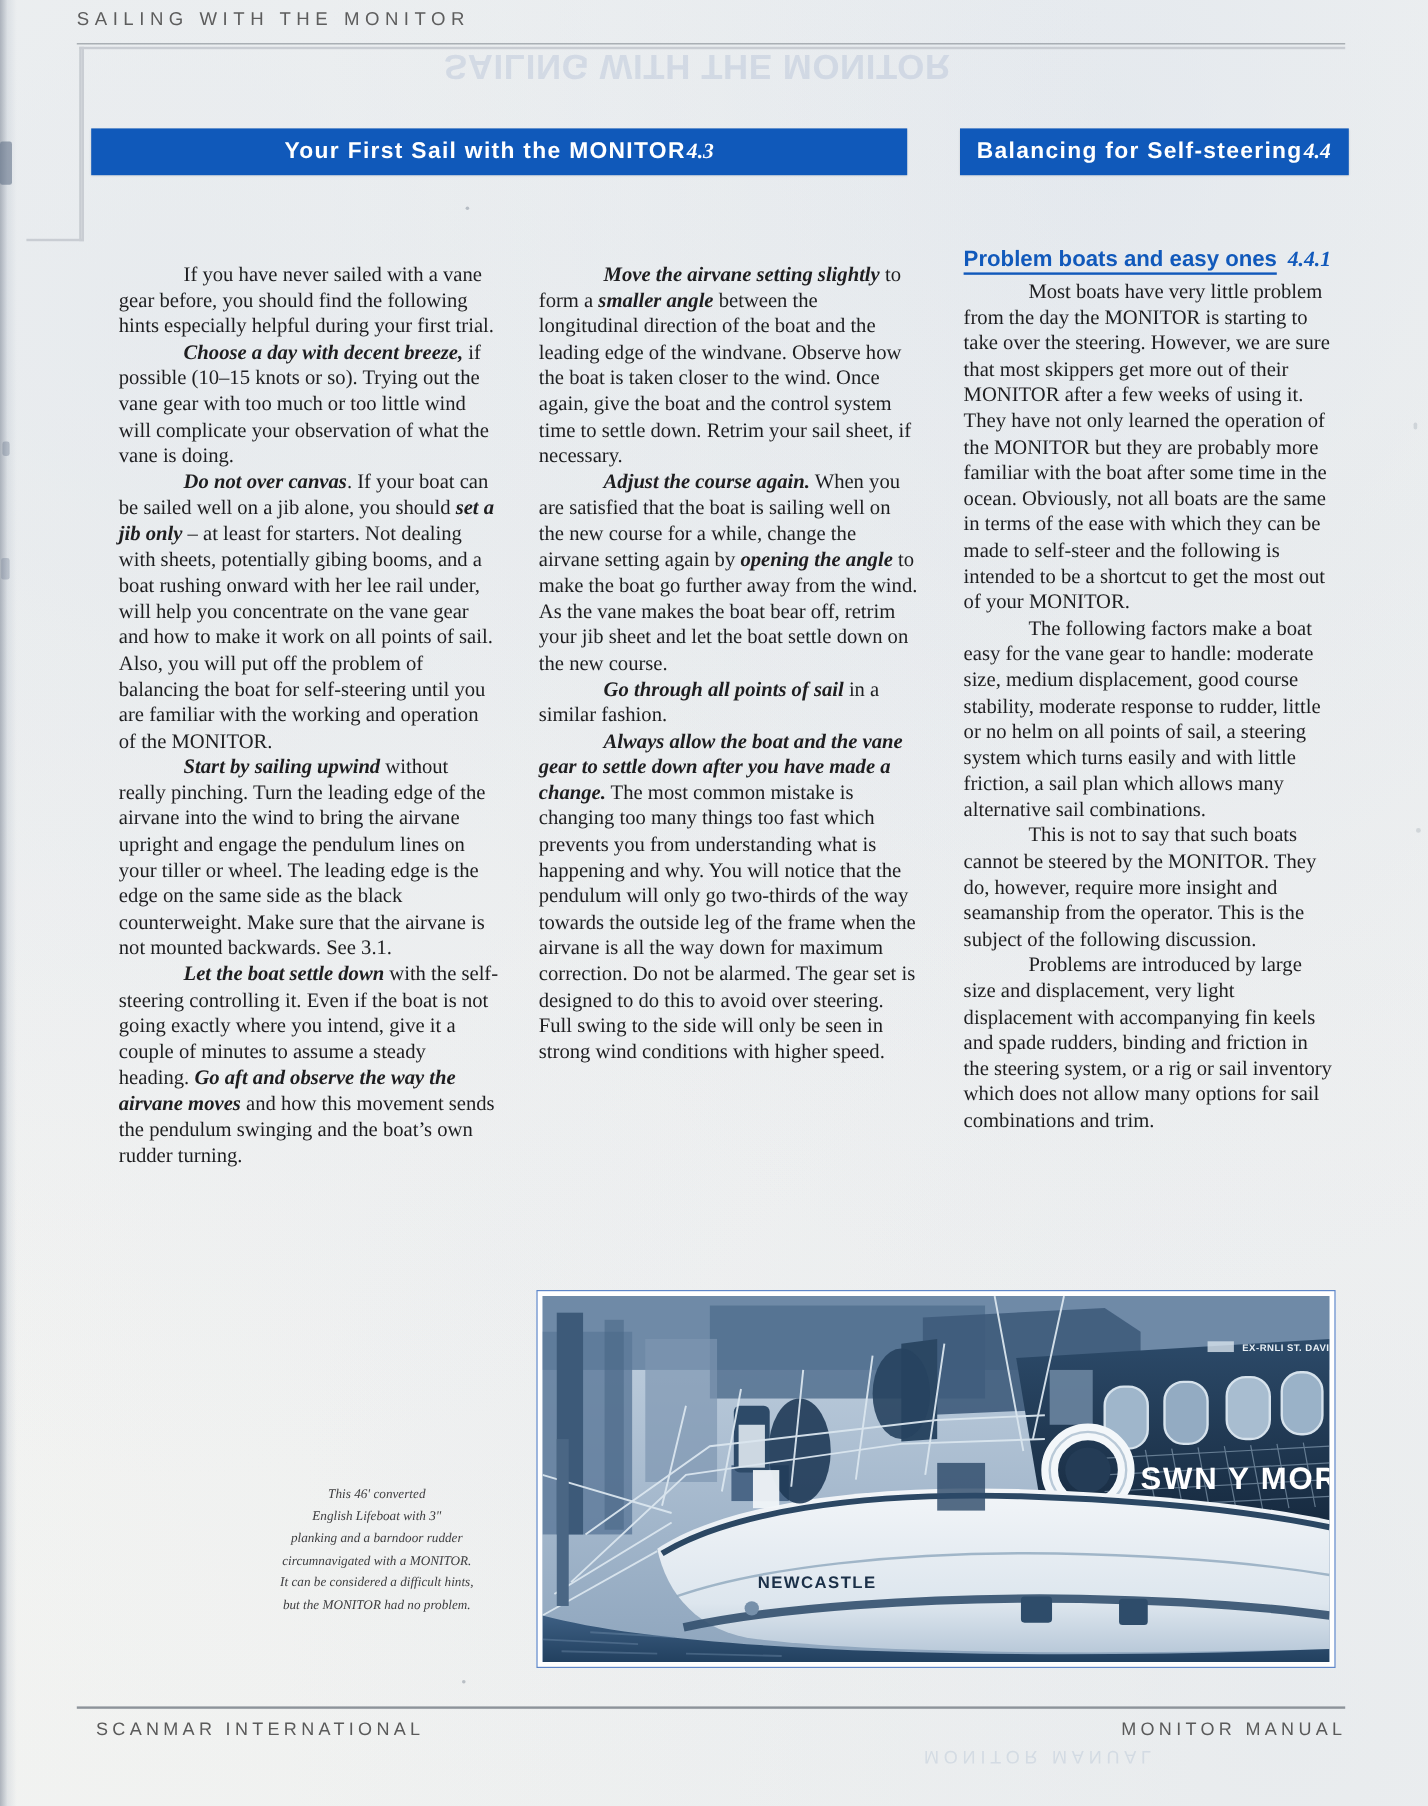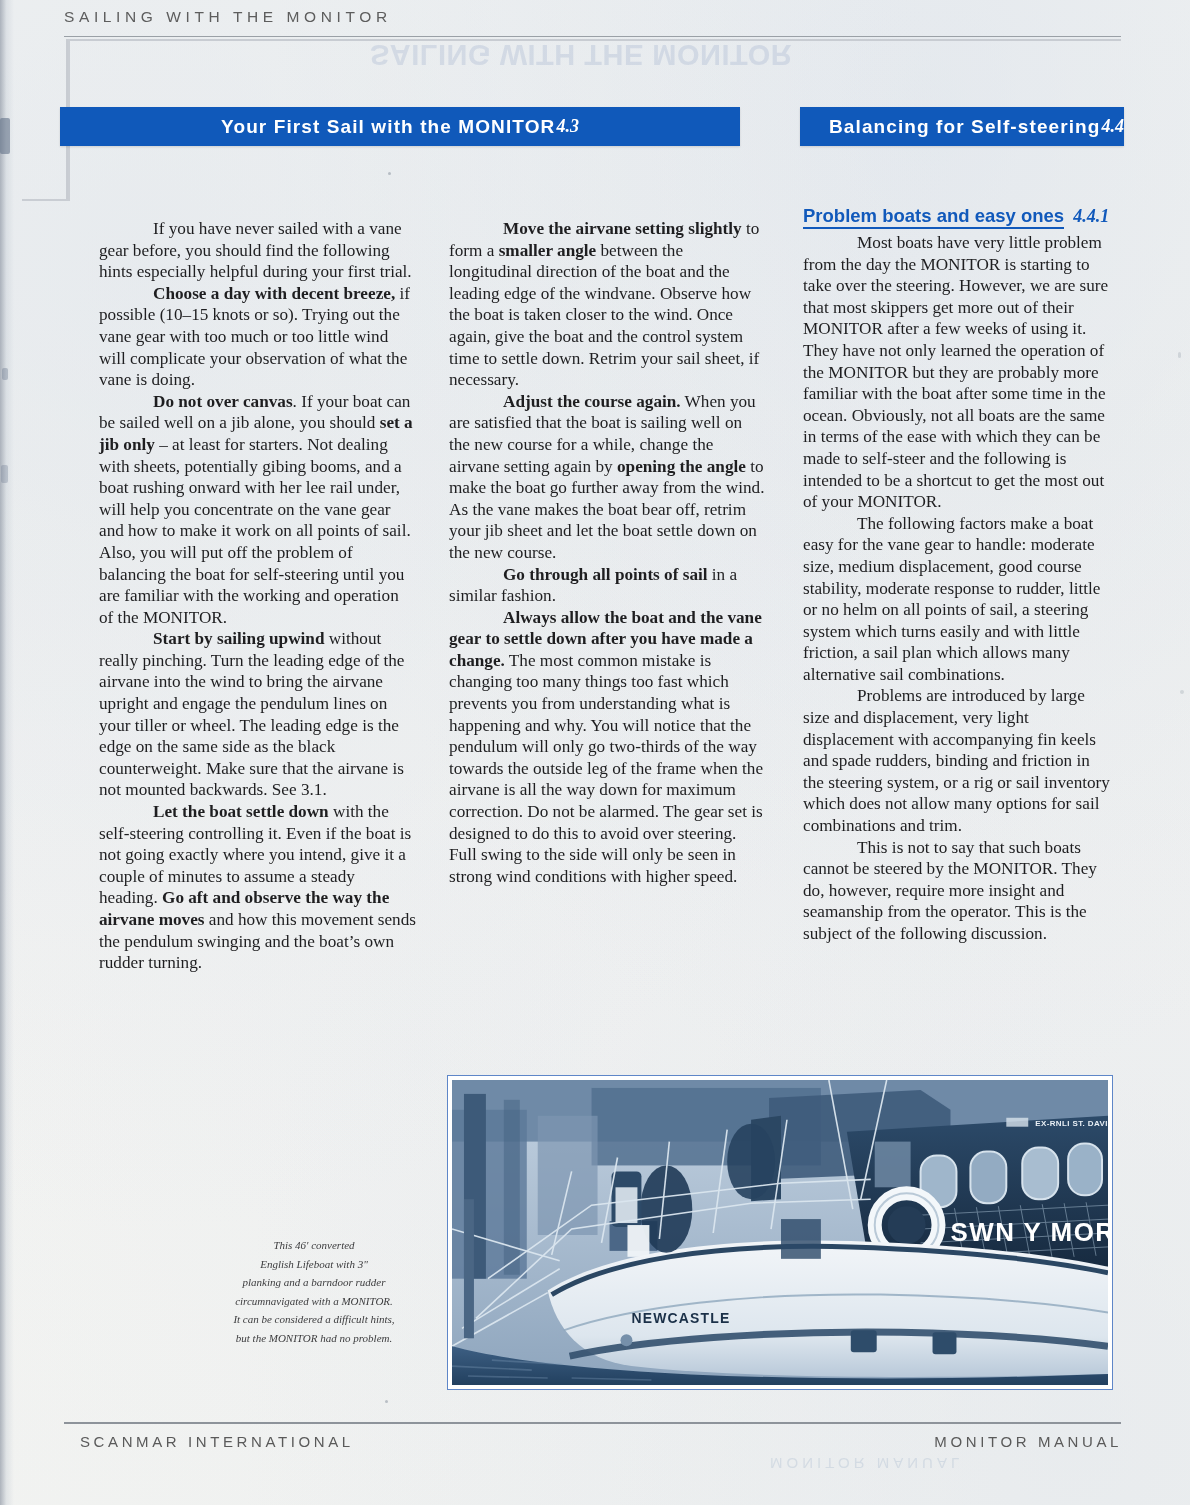--- a/index.html
+++ b/index.html
@@ -120,33 +120,33 @@
     position: absolute;
     background: #1059ba;
     color: #ffffff;
     font-family: "Liberation Sans", sans-serif;
     font-weight: bold;
     display: flex;
     align-items: center;
     box-shadow: 0 1px 2px rgba(0,0,0,0.12);
   }
   .banner-left {
-    left: 60px;
+    left: 76px;
     top: 107px;
     width: 680px;
     height: 39px;
     justify-content: center;
   }
   .banner-right {
     left: 800px;
     top: 107px;
     width: 324px;
     height: 39px;
-    justify-content: flex-end;
-    padding-left: 26px;
+    justify-content: flex-start;
+    padding-left: 14px;
     box-sizing: border-box;
   }
   .banner-title {
     font-size: 19px;
     letter-spacing: 1.1px;
   }
   .banner-num {
     font-size: 18px;
     font-style: italic;
     font-family: "Liberation Serif", serif;
@@ -162,20 +162,21 @@
     line-height: 21.6px;
     text-align: left;
     color: #1e1e20;
   }
   .col p {
     margin: 0;
     text-indent: 54px;
   }
   .col b, .col .lead {
     font-weight: bold;
+    font-style: italic;
   }
 
   #col1 { left: 99px; width: 318px; }
   #col2 { left: 449px; width: 318px; }
   #col3 { left: 803px; width: 310px; top: 232px; }
 
   
   .subhead {
     position: absolute;
     left: 803px;
@@ -299,22 +300,22 @@
   <div class="col" id="col2">
     <p><span class="lead">Move the airvane setting slightly</span><span> to form a </span><span class="lead">smaller angle</span><span> between the longitudinal direction of the boat and the leading edge of the windvane. Observe how the boat is taken closer to the wind. Once again, give the boat and the control system time to settle down. Retrim your sail sheet, if necessary.</span></p>
     <p><span class="lead">Adjust the course again.</span><span> When you are satisfied that the boat is sailing well on the new course for a while, change the airvane setting again by </span><span class="lead">opening the angle</span><span> to make the boat go further away from the wind. As the vane makes the boat bear off, retrim your jib sheet and let the boat settle down on the new course.</span></p>
     <p><span class="lead">Go through all points of sail</span><span> in a similar fashion.</span></p>
     <p><span class="lead">Always allow the boat and the vane gear to settle down after you have made a change.</span><span> The most common mistake is changing too many things too fast which prevents you from understanding what is happening and why. You will notice that the pendulum will only go two-thirds of the way towards the outside leg of the frame when the airvane is all the way down for maximum correction. Do not be alarmed. The gear set is designed to do this to avoid over steering. Full swing to the side will only be seen in strong wind conditions with higher speed.</span></p>
   </div>
 
   <div class="col" id="col3">
     <p><span>Most boats have very little problem from the day the MONITOR is starting to take over the steering. However, we are sure that most skippers get more out of their MONITOR after a few weeks of using it. They have not only learned the operation of the MONITOR but they are probably more familiar with the boat after some time in the ocean. Obviously, not all boats are the same in terms of the ease with which they can be made to self-steer and the following is intended to be a shortcut to get the most out of your MONITOR.</span></p>
     <p><span>The following factors make a boat easy for the vane gear to handle: moderate size, medium displacement, good course stability, moderate response to rudder, little or no helm on all points of sail, a steering system which turns easily and with little friction, a sail plan which allows many alternative sail combinations.</span></p>
+    <p><span>This is not to say that such boats cannot be steered by the MONITOR. They do, however, require more insight and seamanship from the operator.  This is the subject of the following discussion.</span></p>
     <p><span>Problems are introduced by large size and displacement, very light displacement with accompanying fin keels and spade rudders, binding and friction in the steering system, or a rig or sail inventory which does not allow many options for sail combinations and trim.</span></p>
-    <p><span>This is not to say that such boats cannot be steered by the MONITOR. They do, however, require more insight and seamanship from the operator.  This is the subject of the following discussion.</span></p>
   </div>
 
   <div class="caption">
     <div>This 46' converted</div>
     <div>English Lifeboat with 3"</div>
     <div>planking and a barndoor rudder</div>
     <div>circumnavigated with a MONITOR.</div>
     <div>It can be considered a difficult hints,</div>
     <div>but the MONITOR had no problem.</div>
   </div>

